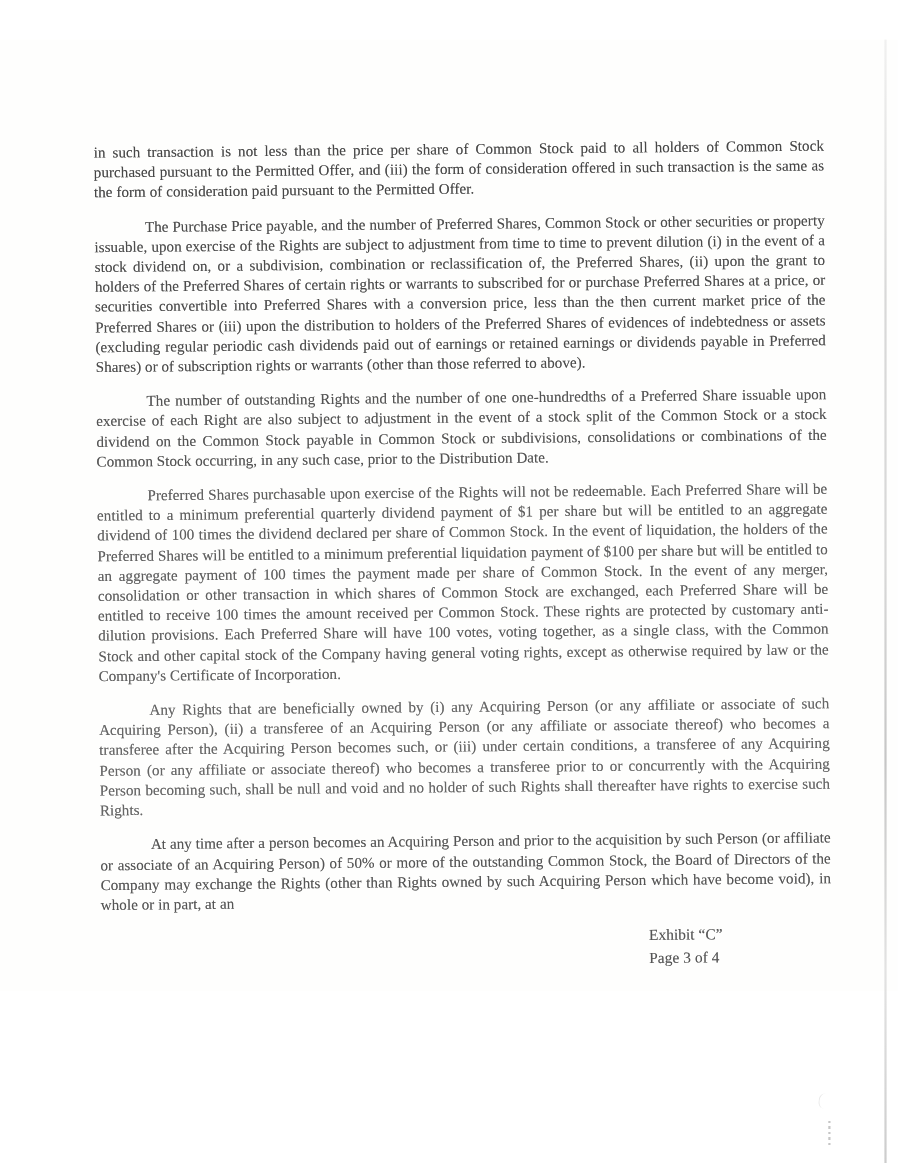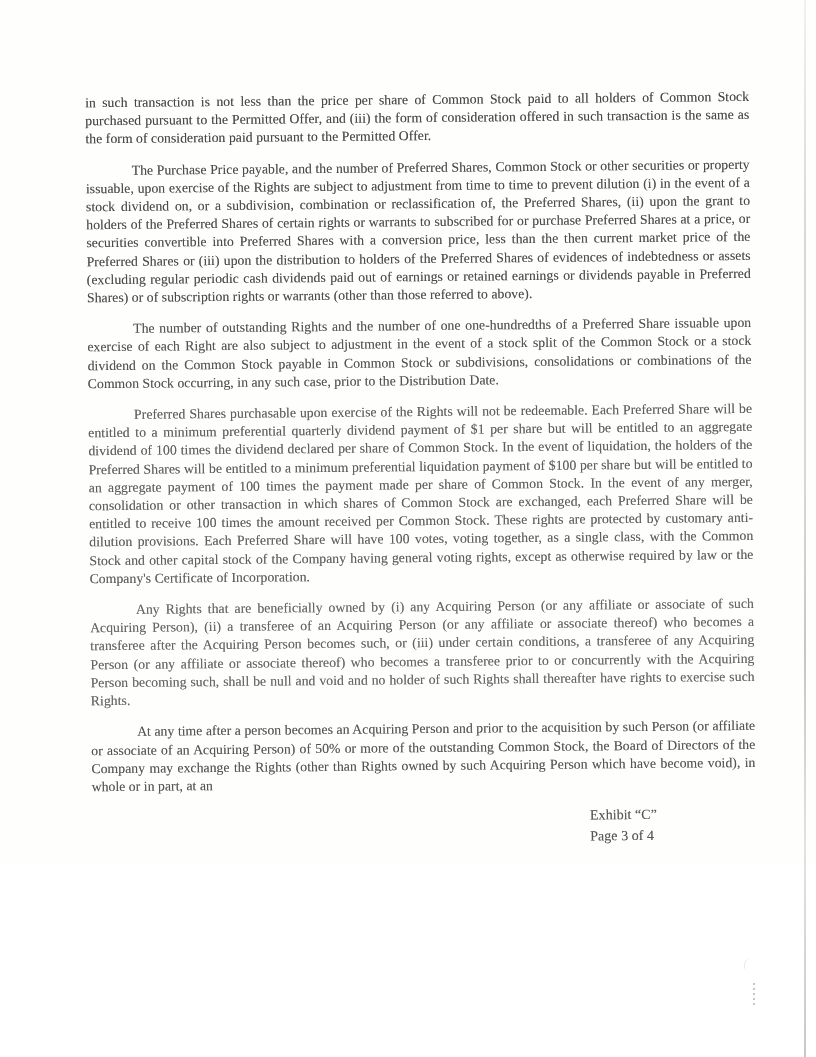--- a/index.html
+++ b/index.html
@@ -10,20 +10,21 @@
     background: #ffffff;
     overflow: hidden;
   }
   .page {
     position: absolute;
     inset: 0;
     width: 816px;
     height: 865px;
     background: #fefefdff;
     font-family: "Liberation Serif", "DejaVu Serif", serif;
+    margin-top: 36px;
   }
   
   .content {
     position: absolute;
     left: 85px;
     top: 94px;
     width: 664px;
     transform: rotate(-0.55deg);
     transform-origin: 30px 0;
     font-size: 13.7px;

